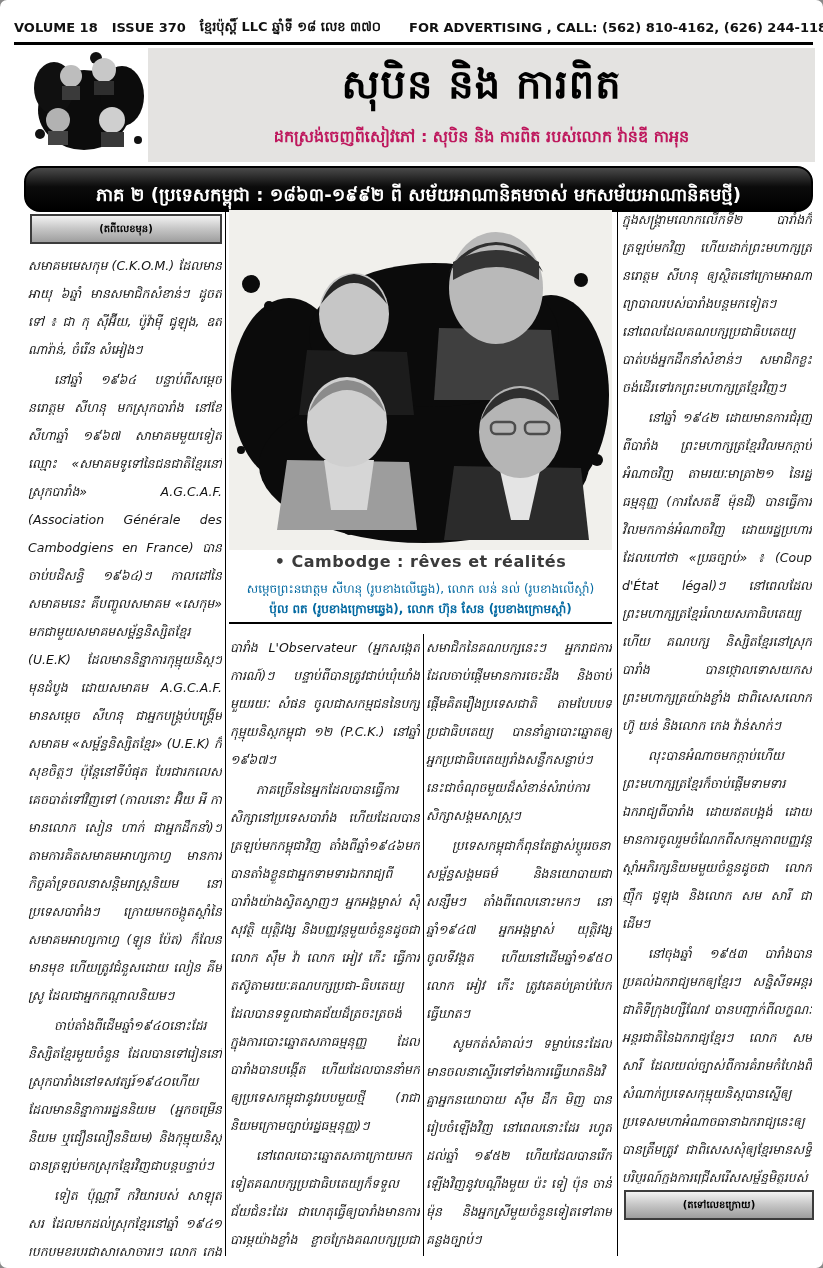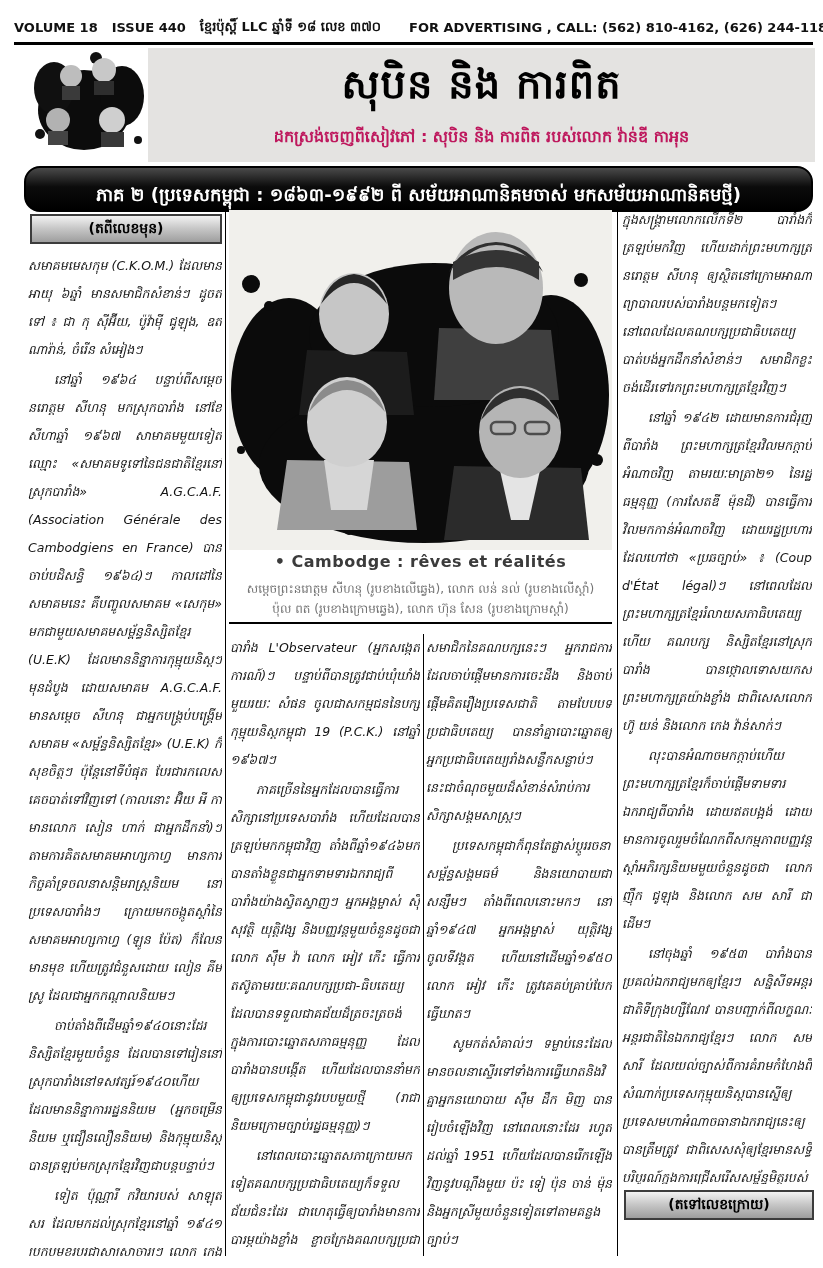--- a/index.html
+++ b/index.html
@@ -1,20 +1,21 @@
 <!DOCTYPE html>
 <html><head>
 <meta charset="utf-8">
 <style>
   html,body{margin:0;padding:0;background:#888;}
   .page{
     position:relative;width:823px;height:1268px;margin:0 auto;
     background:#ffffff;overflow:hidden;
     font-family:"DejaVu Sans","Liberation Sans",sans-serif;
     color:#111;
+    border-radius:7px;
   }
   
   .hdr{
     position:absolute;left:14px;right:10px;top:12px;height:30px;
     border-bottom:3px solid #000;
     display:flex;align-items:center;gap:14px;
     font-size:13px;font-weight:bold;white-space:nowrap;
   }
   .hdr .kh{font-size:13px;}
   .hdr .spacer{flex:1;}
@@ -39,42 +40,42 @@
     background:linear-gradient(180deg,#4a4a4a 0%,#0b0b0b 45%,#000 100%);
     border:2px solid #000;border-radius:16px;
     color:#fff;font-size:18px;font-weight:bold;
     display:flex;align-items:flex-end;justify-content:center;
     text-shadow:0 1px 1px #000;
   }
   
   .badge{
     background:linear-gradient(180deg,#f2f2f2 0%,#c9c9c9 45%,#9e9e9e 100%);
     border:2px solid #3c3c3c;
-    font-size:14px;font-weight:bold;color:#000;
+    font-size:10px;font-weight:bold;color:#000;
     display:flex;align-items:center;justify-content:center;
   }
   .badge-top{position:absolute;left:30px;top:214px;width:188px;height:26px;}
   .badge-bottom{position:absolute;left:624px;top:1190px;width:186px;height:26px;}
   
   .photo{
     position:absolute;left:229px;top:210px;width:383px;height:340px;
     background:#f1f0ec;
   }
   .photo svg{display:block;width:100%;height:100%;}
   .cap-en{
     position:absolute;left:229px;top:552px;width:383px;height:22px;
     text-align:center;font-size:16px;font-weight:bold;color:#3b3b3b;
     letter-spacing:.5px;
   }
   .cap-kh{
     position:absolute;left:229px;width:383px;
-    text-align:center;font-size:12px;color:#737373;line-height:18px;
+    text-align:center;font-size:12px;color:#0369a1;line-height:18px;
   }
   .cap-kh.l1{top:580px;}
-  .cap-kh.l2{top:600px;}
+  .cap-kh.l2{top:600px;font-weight:bold;}
   .cap-rule{
     position:absolute;left:229px;top:622px;width:383px;height:0;
     border-top:2px solid #000;
   }
   
   .col{
     position:absolute;overflow:hidden;
     font-size:12.5px;line-height:28px;text-align:justify;color:#141414;
     font-style:italic;
   }
@@ -90,21 +91,21 @@
   .vr2{left:423px;top:634px;height:622px;}
   .vr3{left:616.5px;top:206px;height:1050px;}
 </style>
 </head>
 <body>
 
 <div class="page">
 
   <div class="hdr">
     <span>VOLUME 18</span>
-    <span>ISSUE 440</span>
+    <span>ISSUE 370</span>
     <span class="kh">ខ្មែរប៉ុស្តិ៍ LLC ឆ្នាំទី ១៨ លេខ ៣៧០</span>
     <span class="spacer"></span>
     <span>FOR ADVERTISING ,  CALL: (562) 810-4162, (626) 244-1183</span>
     <span class="spacer"></span>
 
   </div>
 
   <div class="mast-band"></div>
 
   <div class="logo-splat">
@@ -195,28 +196,28 @@
   <div class="vrule vr2"></div>
   <div class="vrule vr3"></div>
 
   <div class="col col1">
       <p>សមាគមមេសកុម (C.K.O.M.) ដែលមានអាយុ ៦ឆ្នាំ មានសមាជិកសំខាន់ៗ ដូចតទៅ ៖ ជា កុ ស៊ីអ៊ីយ, ប៉ូវ៉ាម៉ី ជូឡុង, ឧត ណារ៉ាន់, ចំរើន សំអៀងៗ</p>
       <p>នៅឆ្នាំ ១៩៦៤ បន្ទាប់ពីសម្តេច នរោត្តម សីហនុ មកស្រុកបារាំង នៅខែសីហាឆ្នាំ ១៩៦៧ សាមាគមមួយទៀតឈ្មោះ «សមាគមទូទៅនៃជនជាតិខ្មែរនៅស្រុកបារាំង» A.G.C.A.F. (Association Générale des Cambodgiens en France) បានចាប់បដិសន្ធិ ១៩៦៤)ៗ កាលដៅនៃសមាគមនេះ គឺបញ្ចូលសមាគម «សេកុម» មកជាមួយសមាគមសម្ព័ន្ធនិស្សិតខ្មែរ (U.E.K) ដែលមាននិន្នាការកុម្មុយនិស្តៗ មុនដំបូង ដោយសមាគម A.G.C.A.F. មានសម្តេច សីហនុ ជាអ្នកបង្គ្រប់បង្គ្រើមសមាគម «សម្ព័ន្ធនិស្សិតខ្មែរ» (U.E.K) ក៏សុខចិត្តៗ ប៉ុន្តែនៅទីបំផុត បែរជារកលេសគេចបាត់ទៅវិញទៅ (កាលនោះ អ៊ិយ អី កា មានលោក សៀន ហាក់ ជាអ្នកដឹកនាំ)ៗ តាមការគិតសមាគមអាហ្សកាហ្វ មានការកិច្ចគាំទ្រចលនាសន្តិមរាស្រ្តនិយម នៅប្រទេសបារាំងៗ ក្រោយមកចង្កូតស្គាំនៃសមាគមអាហ្សកាហ្វ (ឡូន ប៉ែត) ក៏លែនមានមុខ ហើយត្រូវជំនួសដោយ លៀន គីម ស្រូ ដែលជាអ្នកកណ្តាលនិយមៗ</p>
       <p>ចាប់តាំងពីដើមឆ្នាំ១៩៤០នោះដែរ និស្សិតខ្មែរមួយចំនួន ដែលបានទៅរៀននៅស្រុកបារាំងនៅទសវត្សរ៍១៩៤០ហើយ ដែលមាននិន្នាការរដ្ឋននិយម (អ្នកចម្រើននិយម ឬជឿនលឿននិយម) និងកុម្មុយនិស្ត បានត្រឡប់មកស្រុកខ្មែរវិញជាបន្តបន្ទាប់ៗ</p>
       <p>ទៀត ប៉ុណ្ណារី កវិយារបស់ សាឡុត សរ ដែលមកដល់ស្រុកខ្មែរនៅឆ្នាំ ១៩៤១ ប្រកបមុខរបរជាសាស្រ្តាចារ្យៗ លោក កេង វ៉ាន់សាក់ ត្រឡប់មកវិញនៅឆ្នាំ១៩៤២ លោក ជួន មុម្ម នៅឆ្នាំ ១៩៤៤ សុន សេន នៅឆ្នាំ ១៩៤៦ អៀន សារី នៅឆ្នាំ ១៩៤៧ៗ</p>
     </div>
   <div class="col col2">
-      <p>បារាំង L'Observateur (អ្នកសង្កេតការណ៍)ៗ បន្ទាប់ពីបានត្រូវជាប់ឃុំឃាំងមួយរយៈ សំផន ចូលជាសកម្មជននៃបក្សកុម្មុយនិស្តកម្ពុជា 19 (P.C.K.) នៅឆ្នាំ ១៩៦៧ៗ</p>
+      <p>បារាំង L'Observateur (អ្នកសង្កេតការណ៍)ៗ បន្ទាប់ពីបានត្រូវជាប់ឃុំឃាំងមួយរយៈ សំផន ចូលជាសកម្មជននៃបក្សកុម្មុយនិស្តកម្ពុជា ១២ (P.C.K.) នៅឆ្នាំ ១៩៦៧ៗ</p>
       <p>ភាគច្រើននៃអ្នកដែលបានធ្វើការសិក្សានៅប្រទេសបារាំង ហើយដែលបានត្រឡប់មកកម្ពុជាវិញ តាំងពីឆ្នាំ១៩៤៦មក បានតាំងខ្លួនជាអ្នកទាមទារឯករាជ្យពីបារាំងយ៉ាងស្វិតស្វាញៗ អ្នកអង្គម្ចាស់ ស៊ីសុវត្ថិ យុត្តិវង្ស និងបញ្ញវន្តមួយចំនួនដូចជាលោក ស៊ឹម វ៉ា លោក អៀវ កើះ ធ្វើការតស៊ូតាមរយៈគណបក្សប្រជា-ធិបតេយ្យ ដែលបានទទួលជាគជ័យដ៏ត្រចះត្រចង់ ក្នុងការបោះឆ្នោតសភាធម្មនុញ្ញ ដែលបារាំងបានបង្កើត ហើយដែលបាននាំមកឲ្យប្រទេសកម្ពុជានូវរបបមួយថ្មី (រាជានិយមក្រោមច្បាប់រដ្ឋធម្មនុញ្ញ)ៗ</p>
       <p>នៅពេលបោះឆ្នោតសភាក្រោយមកទៀតគណបក្សប្រជាធិបតេយ្យក៏ទទួលជ័យជំនះដែរ ជាហេតុធ្វើឲ្យបារាំងមានការបារម្ភយ៉ាងខ្លាំង ខ្លាចក្រែងគណបក្សប្រជាធិបតេយ្យមានទំនាក់ទំនងជាមួយពួកខ្មែរឥស្សរៈ ដែលជាសត្រូវរបស់គេនៅពេលនោះៗ</p>
     </div>
   <div class="col col3">
       <p>សមាជិកនៃគណបក្សនេះៗ អ្នករាជការដែលចាប់ផ្តើមមានការចេះដឹង និងចាប់ផ្តើមគិតរឿងប្រទេសជាតិ តាមបែបបទប្រជាធិបតេយ្យ បាននាំគ្នាបោះឆ្នោតឲ្យអ្នកប្រជាធិបតេយ្យរាំងសន្លឹកសន្លាប់ៗ នេះជាចំណុចមួយដ៏សំខាន់សំរាប់ការសិក្សាសង្គមសាស្ត្រៗ</p>
       <p>ប្រទេសកម្ពុជាក៏ពុនតែផ្លាស់ប្តូររចនាសម្ព័ន្ធសង្គមធម៌ និងនយោបាយជាសន្សឹមៗ តាំងពីពេលនោះមកៗ នៅឆ្នាំ១៩៤៧ អ្នកអង្គម្ចាស់ យុត្តិវង្ស ចូលទីវង្គត ហើយនៅដើមឆ្នាំ១៩៥០ លោក អៀវ កើះ ត្រូវគេគប់គ្រាប់បែកធ្វើឃាតៗ</p>
-      <p>សូមកត់សំគាល់ៗ ទម្លាប់នេះដែលមានចលនាស្ទើរទៅទាំងការធ្វើឃាតនិងវិគ្នាអ្នកនយោបាយ ស៊ឹម ដឹក មិញ បានរៀបចំឡើងវិញ នៅពេលនោះដែរ រហូតដល់ឆ្នាំ 1951 ហើយដែលបានរើកឡើងវិញនូវបណ្តឹងមួយ ប៉ះ ទៀ ប៉ុន ចាន់ ម៉ុន និងអ្នកស្រីមួយចំនួនទៀតទៅតាមគន្លងច្បាប់ៗ</p>
+      <p>សូមកត់សំគាល់ៗ ទម្លាប់នេះដែលមានចលនាស្ទើរទៅទាំងការធ្វើឃាតនិងវិគ្នាអ្នកនយោបាយ ស៊ឹម ដឹក មិញ បានរៀបចំឡើងវិញ នៅពេលនោះដែរ រហូតដល់ឆ្នាំ ១៩៥២ ហើយដែលបានរើកឡើងវិញនូវបណ្តឹងមួយ ប៉ះ ទៀ ប៉ុន ចាន់ ម៉ុន និងអ្នកស្រីមួយចំនួនទៀតទៅតាមគន្លងច្បាប់ៗ</p>
     </div>
   <div class="col col4">
       <p>ក្នុងសង្គ្រាមលោកលើកទី២ បារាំងក៏ត្រឡប់មកវិញ ហើយដាក់ព្រះមហាក្សត្រ នរោត្តម សីហនុ ឲ្យស្ថិតនៅក្រោមអាណាព្យាបាលរបស់បារាំងបន្តមកទៀតៗ នៅពេលដែលគណបក្សប្រជាធិបតេយ្យបាត់បង់អ្នកដឹកនាំសំខាន់ៗ សមាជិកខ្លះចង់ដើរទៅរកព្រះមហាក្សត្រខ្មែរវិញៗ</p>
       <p>នៅឆ្នាំ ១៩៤២ ដោយមានការជំរុញពីបារាំង ព្រះមហាក្សត្រខ្មែរវិលមកក្តាប់អំណាចវិញ តាមរយៈមាត្រា២១ នៃរដ្ឋធម្មនុញ្ញ (ការសែតឌី ម៉ុនដី) បានធ្វើការវិលមកកាន់អំណាចវិញ ដោយរដ្ឋប្រហារដែលហៅថា «ប្រឆច្បាប់» ៖ (Coup d'État légal)ៗ នៅពេលដែលព្រះមហាក្សត្រខ្មែររំលាយសភាធិបតេយ្យ ហើយ គណបក្ស និស្សិតខ្មែរនៅស្រុកបារាំង បានថ្កោលទោសយកសព្រះមហាក្សត្រយ៉ាងខ្លាំង ជាពិសេសលោក ហ៊ូ យន់ និងលោក កេង វ៉ាន់សាក់ៗ</p>
       <p>លុះបានអំណាចមកក្តាប់ហើយ ព្រះមហាក្សត្រខ្មែរក៏ចាប់ផ្តើមទាមទារឯករាជ្យពីបារាំង ដោយឥតបង្អង់ ដោយមានការចូលរួមចំណែកពីសកម្មភាពបញ្ញវន្តស្តាំអភិរក្សនិយមមួយចំនួនដូចជា លោក ញ៉ឹក ជូឡុង និងលោក សម សារី ជាដើមៗ</p>
       <p>នៅចុងឆ្នាំ ១៩៥៣ បារាំងបានប្រគល់ឯករាជ្យមកឲ្យខ្មែរៗ សន្និសីទអន្តរជាតិទីក្រុងហ្សឺណែវ បានបញ្ជាក់ពីលក្ខណៈអន្តរជាតិនៃឯករាជ្យខ្មែរៗ លោក សម សារី ដែលយល់ច្បាស់ពីការគំរាមកំហែងពីសំណាក់ប្រទេសកុម្មុយនិស្តបានស្នើឲ្យប្រទេសមហាអំណាចធានាឯករាជ្យនេះឲ្យបានត្រឹមត្រូវ ជាពិសេសសុំឲ្យខ្មែរមានសទ្ធិបរិបូរណ៍ក្នុងការជ្រើសរើសសម្ព័ន្ធមិត្តរបស់ខ្លួនៗ ការតស៊ូដ៏សំខាន់ចំពោះប្រវត្តិសាស្រ្តខ្មែរ បានប្រព្រឹត្តទៅអស់ពេញមួយយប់ៗ នៅទីបំផុតលោក ម៉ូឡូតូហ្វ តំណាងសហភាពសូវៀតក៏យល់ព្រមៗ</p>
     </div>
 
   <div class="badge badge-bottom">
     <span>(តទៅលេខក្រោយ)</span>

